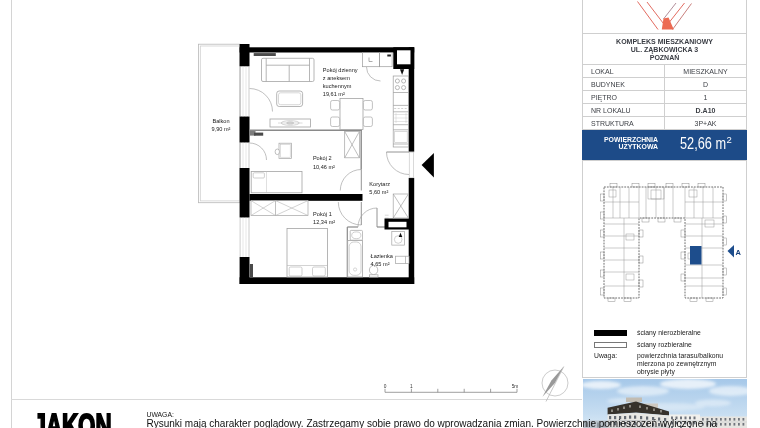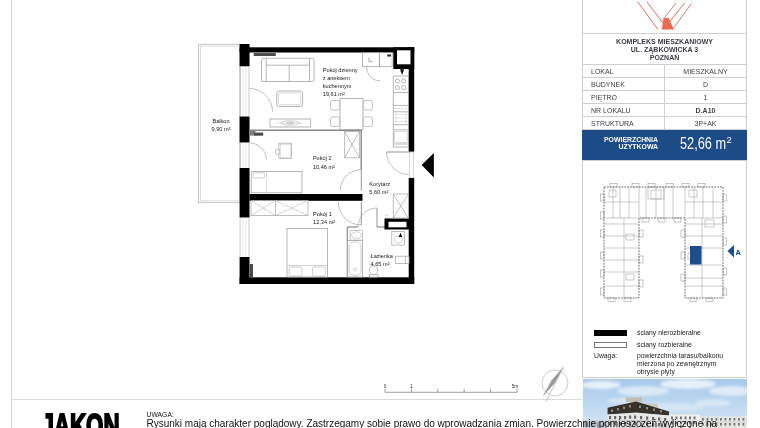--- a/index.html
+++ b/index.html
@@ -560,21 +560,21 @@
     <rect x="137" y="44" width="1.8" height="2.6"></rect>
       <rect x="141.5" y="44" width="1.8" height="2.6"></rect>
     <rect x="146" y="44" width="1.8" height="2.6"></rect>
       <rect x="150.5" y="44" width="1.8" height="2.6"></rect>
     <rect x="155" y="44" width="1.8" height="2.6"></rect>
       <rect x="159.5" y="44" width="1.8" height="2.6"></rect>
   </g>
   <line x1="117" y1="43" x2="164" y2="43" stroke="#c6cacd" stroke-width="0.6"></line>
 </svg>
 
-<div class="abs" style="left:40px;top:412px;width:120px;height:16px;overflow:hidden">
+<div class="abs" style="left:32px;top:412px;width:120px;height:16px;overflow:hidden">
   <svg width="120" height="26" viewBox="0 0 120 26">
     <text x="1.5" y="25" font-size="33" font-weight="bold" fill="#000" stroke="#000" stroke-width="2" textLength="78" lengthAdjust="spacingAndGlyphs">JAKON</text>
   </svg>
 </div>
 
 <div class="abs" style="left:146.5px;top:410.8px;font-size:6.8px;color:#111">UWAGA:</div>
 
 <div class="abs" style="left:146.5px;top:418.2px;width:440px;font-size:10px;color:#111;white-space:nowrap">Rysunki mają charakter poglądowy. Zastrzegamy sobie prawo do wprowadzania zmian. Powierzchnie pomieszczeń wyliczone na</div>
 
 </body></html>

